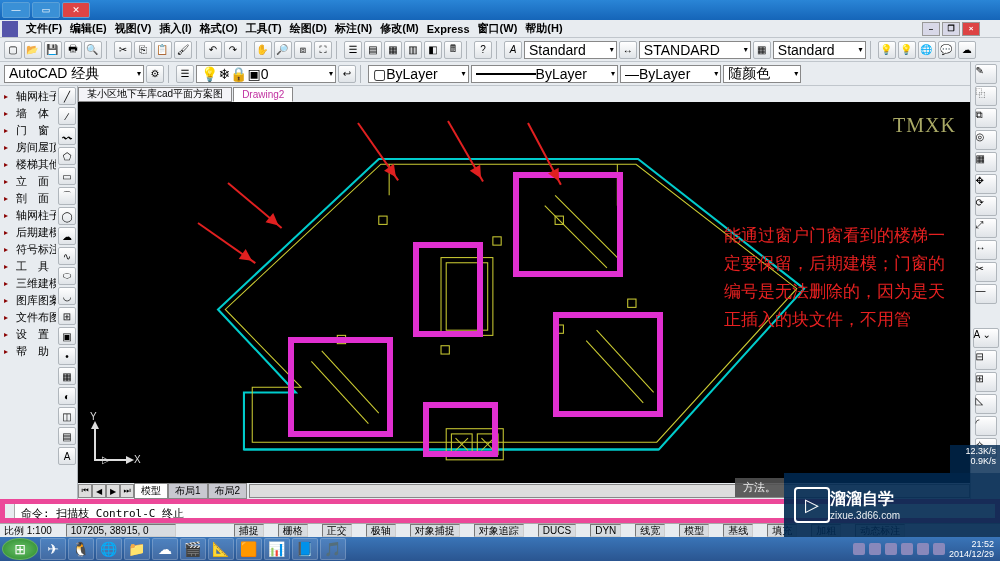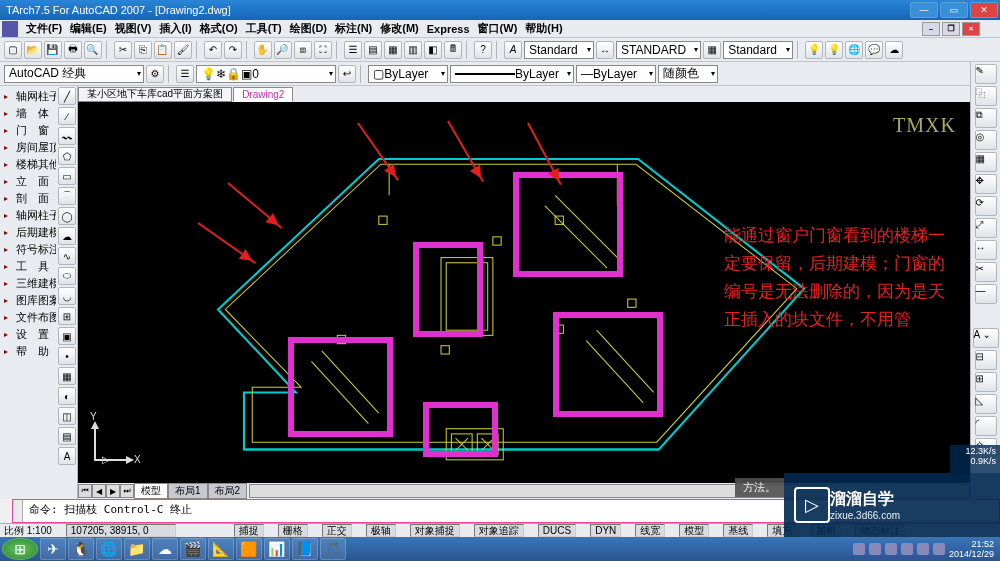--- a/index.html
+++ b/index.html
@@ -17,21 +17,21 @@
 .menubar .icon { width: 16px; height: 16px; background: #55a; display: inline-block; margin-right: 4px; }
 .menu-item { padding: 0 4px; cursor: pointer; }
 .menubar .rightwin { margin-left: auto; display: flex; gap: 2px; }
 .smallwin { width: 18px; height: 14px; background: #d8d8e8; border: 1px solid #999; font-size: 8px; display: flex; align-items: center; justify-content: center; }
 .smallwin.x { background: #d44; color: #fff; }
 
 
 .toolbar { height: 24px; background: #e8ecf0; display: flex; align-items: center; padding: 0 4px; border-bottom: 1px solid #c0c6cc; gap: 2px; }
 .tbtn { width: 18px; height: 18px; border: 1px solid #b0b6bc; background: linear-gradient(#fff,#e0e4e8); border-radius: 2px; display: inline-flex; align-items: center; justify-content: center; font-size: 10px; }
 .tsep { width: 4px; height: 18px; border-left: 1px solid #b0b6bc; margin: 0 2px; }
-.tdrop { height: 18px; border: 1px solid #888; background: #fff; padding: 0 14px 0 4px; display: inline-flex; align-items: center; font-size: 12px; position: relative; }
+.tdrop { height: 18px; border: 1px solid #888; background: #fff; padding: 0 30px 0 4px; display: inline-flex; align-items: center; font-size: 14px; position: relative; }
 .tdrop::after { content: "▾"; position: absolute; right: 2px; font-size: 8px; }
 .tdrop.std { min-width: 70px; }
 .tdrop.layer { min-width: 140px; }
 .tdrop.bylayer { min-width: 80px; }
 .tdrop.linew { min-width: 90px; }
 .tdrop.color { min-width: 60px; }
 .lineprev { width: 60px; height: 2px; background: #000; }
 
 
 .leftpanel { position: absolute; left: 0; top: 86px; width: 72px; bottom: 62px; background: #e8ecf0; border-right: 1px solid #b0b6bc; }
@@ -53,21 +53,21 @@
 .navbtn { width: 14px; height: 14px; border: 1px solid #888; background: #ddd; display: inline-flex; align-items: center; justify-content: center; font-size: 8px; }
 .sheet-tab { padding: 0 6px; background: #c8c8d0; border: 1px solid #888; }
 .sheet-tab.active { background: #fff; }
 .hscroll { flex: 1; height: 14px; background: #ddd; border: 1px solid #888; margin-left: 2px; }
 
 
 .rightcol { position: absolute; right: 0; top: 62px; width: 30px; bottom: 62px; background: #e8ecf0; border-left: 1px solid #b0b6bc; }
 .rightcol .tbtn { margin: 2px auto; display: block; width: 22px; height: 20px; }
 
 
-.cmdarea { position: absolute; left: 12px; right: 0; bottom: 38px; height: 24px; background: #fff; border: 1px solid #ec4899; display: flex; }
+.cmdarea { position: absolute; left: 0; right: 0; bottom: 38px; height: 24px; background: #fff; border: 5px solid #ec4899; display: flex; }
 .cmdhandle { width: 10px; background: #e8ecf0; border-right: 1px solid #aaa; }
 .cmdtext { flex: 1; padding: 2px 6px; font-size: 11px; font-family: SimSun, monospace; }
 
 
 .statusbar { position: absolute; left: 0; right: 0; bottom: 24px; height: 14px; background: #e8ecf0; border-top: 1px solid #aaa; display: flex; align-items: center; font-size: 10px; gap: 14px; padding: 0 4px; }
 .statcell { padding: 0 4px; border: 1px inset #ccc; background: #d8dce0; height: 13px; display: inline-flex; align-items: center; }
 
 
 .taskbar { position: absolute; left: 0; right: 0; bottom: 0; height: 24px; background: linear-gradient(#3a75b8,#2a5590); display: flex; align-items: center; padding: 0 2px; gap: 2px; }
 .taskbtn { height: 22px; min-width: 26px; background: rgba(200,220,255,0.15); border: 1px solid rgba(255,255,255,0.2); border-radius: 2px; display: flex; align-items: center; justify-content: center; font-size: 14px; color: #fff; }
@@ -101,21 +101,20 @@
 .hlrect { position: absolute; border: 6px solid #e030d0; }
 .arrow { position: absolute; width: 70px; height: 2px; background: #e02020; transform-origin: left center; }
 .arrow::after { content: ""; position: absolute; right: -2px; top: -5px; border: 6px solid transparent; border-left: 12px solid #e02020; }
 
 .yellowbulb { color: #ca2; }
 </style>
 </head>
 <body>
 
 <div class="titlebar">
-  <div class="title">TArch7.5 For AutoCAD 2007 - [Drawing2.dwg]</div>
   <div class="winbtns">
     <div class="winbtn">—</div>
     <div class="winbtn">▭</div>
     <div class="winbtn close">✕</div>
   </div>
 </div>
 
 <div class="menubar">
   <span class="icon"></span>
   <span class="menu-item">文件(F)</span>

